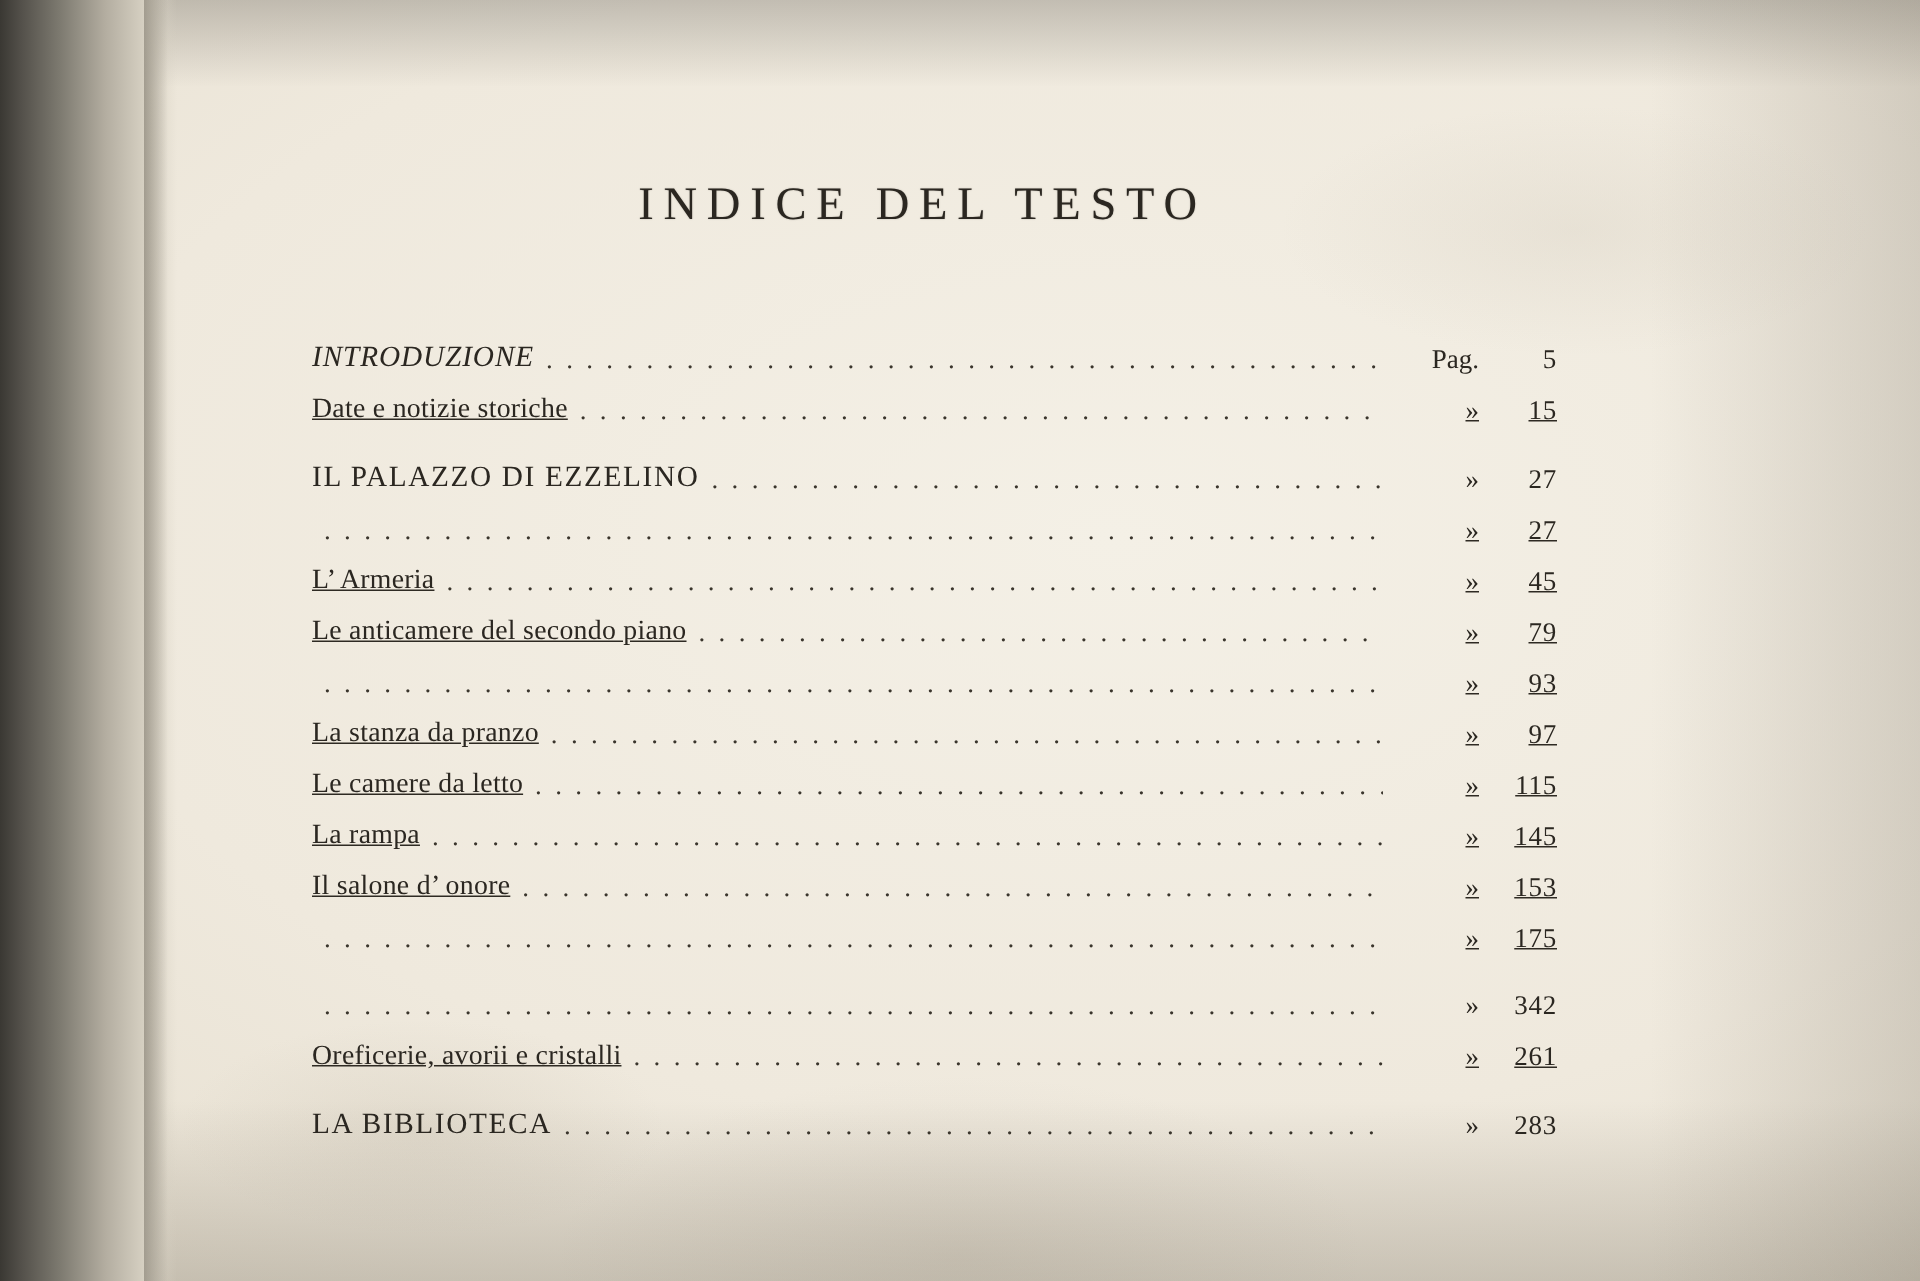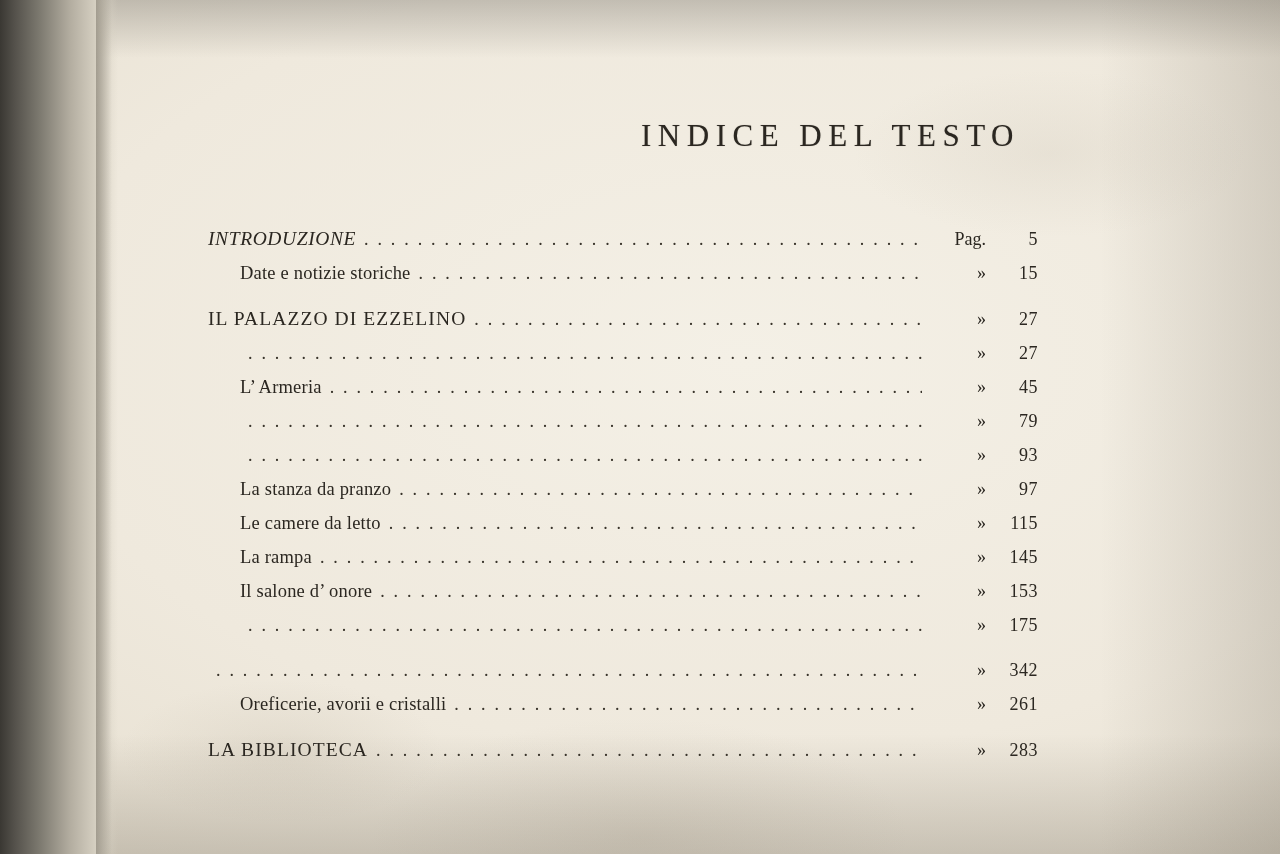--- a/index.html
+++ b/index.html
@@ -73,21 +73,21 @@
     position: absolute;
     left: 0; top: 0;
     width: 1280px; height: 854px;
   }
 
   .toc-title {
     position: absolute;
     left: 210px;
     top: 118px;
     width: 810px;
-    text-align: right;
+    text-align: center;
     font-size: 31px;
     letter-spacing: 6.5px;
     color: #2b2721;
     font-family: "Liberation Serif", serif;
     text-shadow: 0 0 1px rgba(60,54,46,0.35);
   }
 
   .toc-list {
     position: absolute;
     left: 208px;
@@ -144,21 +144,21 @@
   
   .row.level-major .label {
     font-size: 19.5px;
     letter-spacing: 1.1px;
   }
   .row.level-major.italic .label {
     font-style: italic;
     letter-spacing: 0.6px;
   }
   .row.level-sub {
-    margin-left: 32px;
+    text-decoration: underline;
   }
   .row.level-sub .label {
     font-size: 18.5px;
     letter-spacing: 0.2px;
   }
   .row.level-sub .pagmark { width: 56px; }
   .spacer-lg { height: 24px; }
 
   .row + .row { margin-top: 13px; }
 </style>
@@ -200,20 +200,21 @@
           <span class="pagmark">»</span>
           <span class="pagenum">27</span>
         </div>
         <div class="row level-sub">
           <span class="label">L’ Armeria</span>
           <span class="leader"></span>
           <span class="pagmark">»</span>
           <span class="pagenum">45</span>
         </div>
         <div class="row level-sub">
+          <span class="label">Le anticamere del secondo piano</span>
           <span class="leader"></span>
           <span class="pagmark">»</span>
           <span class="pagenum">79</span>
         </div>
         <div class="row level-sub">
           <span class="leader"></span>
           <span class="pagmark">»</span>
           <span class="pagenum">93</span>
         </div>
         <div class="row level-sub">

